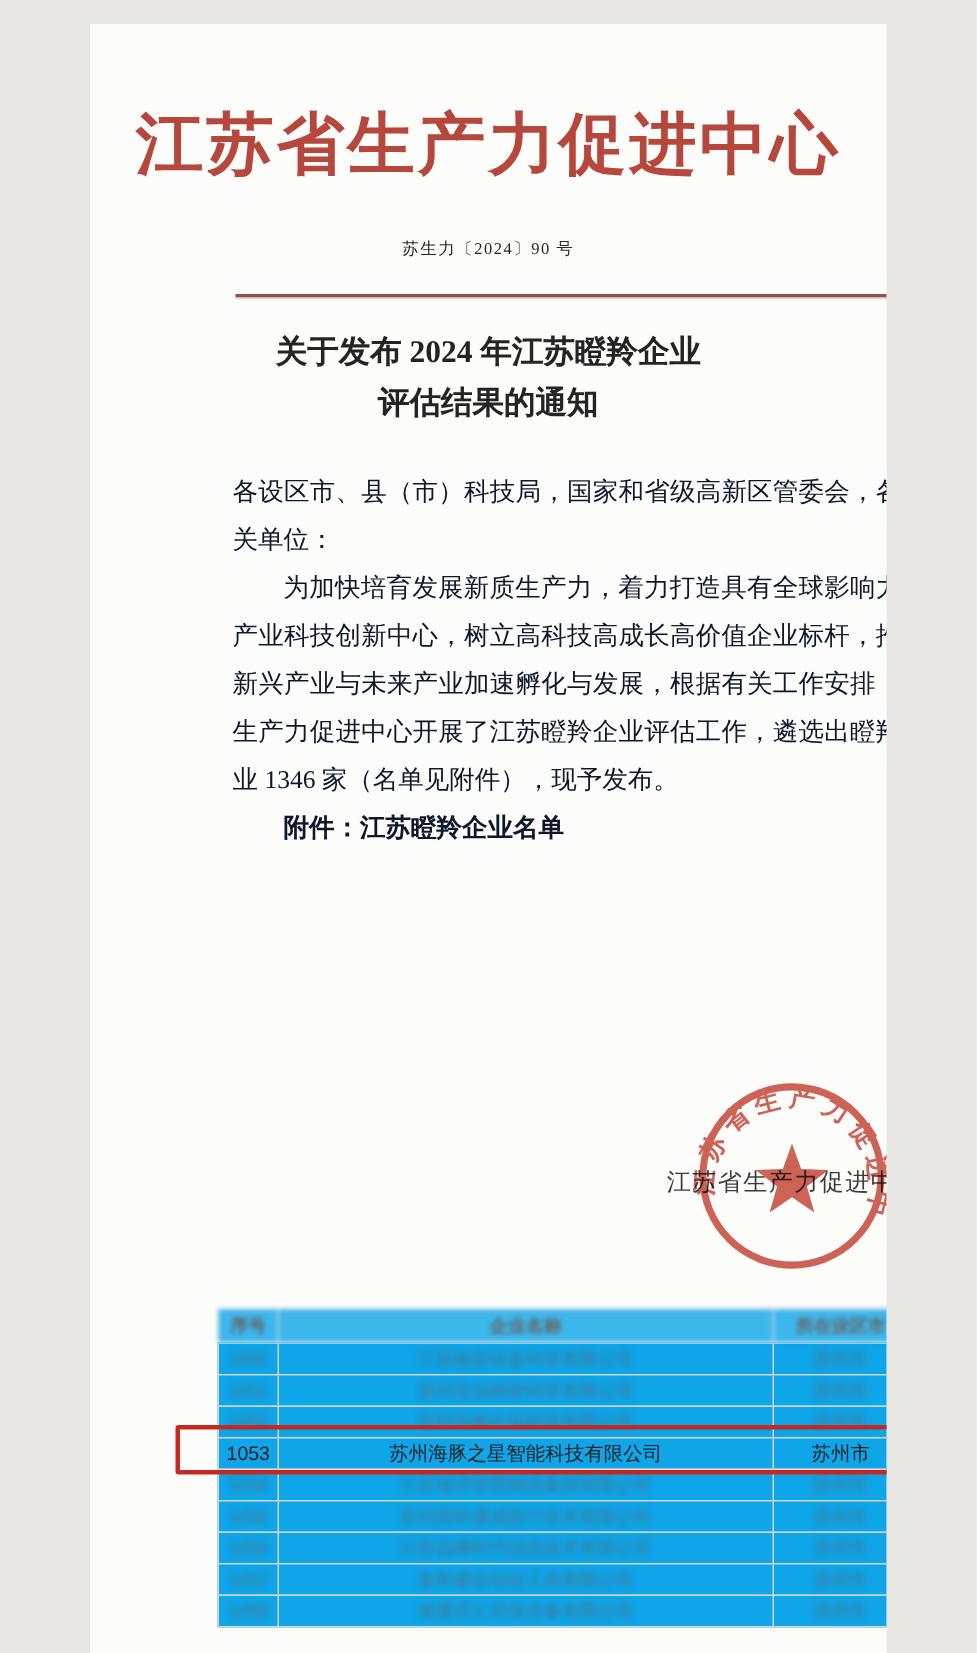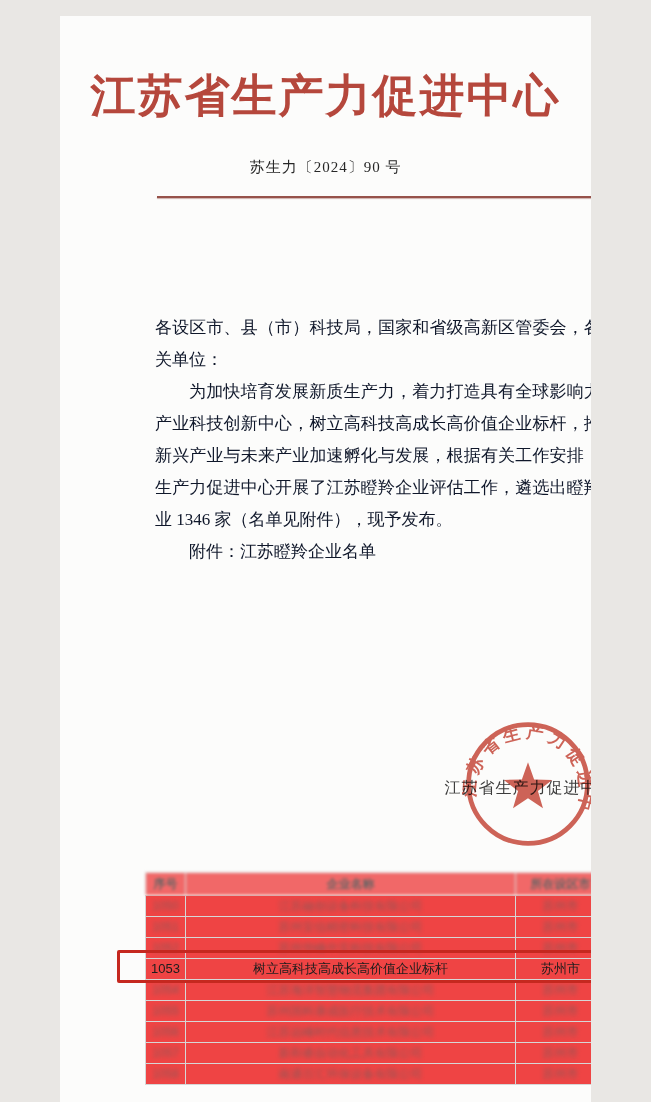--- a/index.html
+++ b/index.html
@@ -16,21 +16,21 @@
   .org-header{
     position:absolute;top:50px;left:0;right:0;
     text-align:center;
     font-size:45px;font-weight:700;
     letter-spacing:2px;
     color:#b5473c;
   }
   .doc-number{
     position:absolute;top:142px;left:0;right:0;
     text-align:center;
-    font-size:15px;color:#272727;
+    font-size:11px;color:#272727;
     letter-spacing:1px;
   }
   .red-rule{
     position:absolute;top:180px;left:97px;width:456px;height:2px;
     background:#96524a;
     box-shadow:0 1px 1px rgba(150,82,74,.45);
   }
   
   .doc-title{
     position:absolute;top:201px;left:0;right:0;
@@ -40,21 +40,21 @@
   }
   
   .doc-body{
     position:absolute;top:296px;left:95px;width:463px;
     font-size:17px;line-height:32px;
     text-align:justify;text-justify:inter-ideograph;
     color:#0f172a;
   }
   .doc-body p{margin:0;}
   .doc-body p.indent{text-indent:2em;}
-  .attachment-line{margin-top:14px;text-indent:2em;}
+  .attachment-line{margin-top:14px;text-indent:2em;font-weight:bold;}
   
   .sig-org{
     position:absolute;top:762px;left:357px;width:225px;
     text-align:center;font-size:16px;color:#3c3c3c;letter-spacing:1px;
   }
   .sig-date{
     position:absolute;top:794px;left:340px;width:225px;
     text-align:center;font-size:16px;color:#3c3c3c;letter-spacing:2px;
   }
   .seal{
@@ -66,21 +66,21 @@
   .table-wrap{
     position:absolute;left:85px;top:856px;width:460px;
     font-family:"Liberation Sans","DejaVu Sans",sans-serif;
     font-size:12px;color:#4a4a4a;
   }
   .t-row{
     display:grid;
     grid-template-columns:40px 330px 90px;
     border-left:1px solid #d6d6d6;
     border-top:1px solid #d6d6d6;
-    background:#ef4444;
+    background:#0ea5e9;
   }
   .t-row:last-child{border-bottom:1px solid #d6d6d6;}
   .t-cell{
     height:20px;line-height:20px;
     text-align:center;
     border-right:1px solid #d6d6d6;
     overflow:hidden;white-space:nowrap;
   }
   .t-head .t-cell{font-weight:700;color:#3f3f3f;height:22px;line-height:22px;}
   .blur-soft{filter:blur(1.4px);opacity:.8;}
@@ -97,20 +97,24 @@
 </style>
 </head>
 <body>
 
 <div class="page">
 
   <div class="org-header">江苏省生产力促进中心</div>
   <div class="doc-number">苏生力〔2024〕90 号</div>
   <div class="red-rule"></div>
 
+  <div class="doc-title">
+    <div>关于发布 2024 年江苏瞪羚企业</div>
+    <div>评估结果的通知</div>
+  </div>
 
   <div class="doc-body">
     <p>各设区市、县（市）科技局，国家和省级高新区管委会，各有关单位：</p>
     <p class="indent">为加快培育发展新质生产力，着力打造具有全球影响力的产业科技创新中心，树立高科技高成长高价值企业标杆，推动新兴产业与未来产业加速孵化与发展，根据有关工作安排，省生产力促进中心开展了江苏瞪羚企业评估工作，遴选出瞪羚企业 1346 家（名单见附件），现予发布。</p>
     <p class="attachment-line">附件：江苏瞪羚企业名单</p>
   </div>
 
   <div class="sig-org">江苏省生产力促进中心</div>
 
   <svg class="seal" width="132" height="132" viewBox="0 0 140 140">
@@ -139,21 +143,21 @@
           <div class="t-cell"><span>苏州安信精密科技有限公司</span></div>
           <div class="t-cell"><span>苏州市</span></div>
         </div>
         <div class="t-row blur-text">
           <div class="t-cell"><span>1052</span></div>
           <div class="t-cell"><span>苏州华峰中实科技有限公司</span></div>
           <div class="t-cell"><span>苏州市</span></div>
         </div>
         <div class="t-row hl-row">
           <div class="t-cell"><span>1053</span></div>
-          <div class="t-cell"><span>树立高科技高成长高价值企业标杆</span></div>
+          <div class="t-cell"><span>苏州海豚之星智能科技有限公司</span></div>
           <div class="t-cell"><span>苏州市</span></div>
         </div>
         <div class="t-row blur-text">
           <div class="t-cell"><span>1054</span></div>
           <div class="t-cell"><span>江苏海洋智慧物流集团有限公司</span></div>
           <div class="t-cell"><span>苏州市</span></div>
         </div>
         <div class="t-row blur-text">
           <div class="t-cell"><span>1055</span></div>
           <div class="t-cell"><span>苏州国科康成医疗技术有限公司</span></div>

